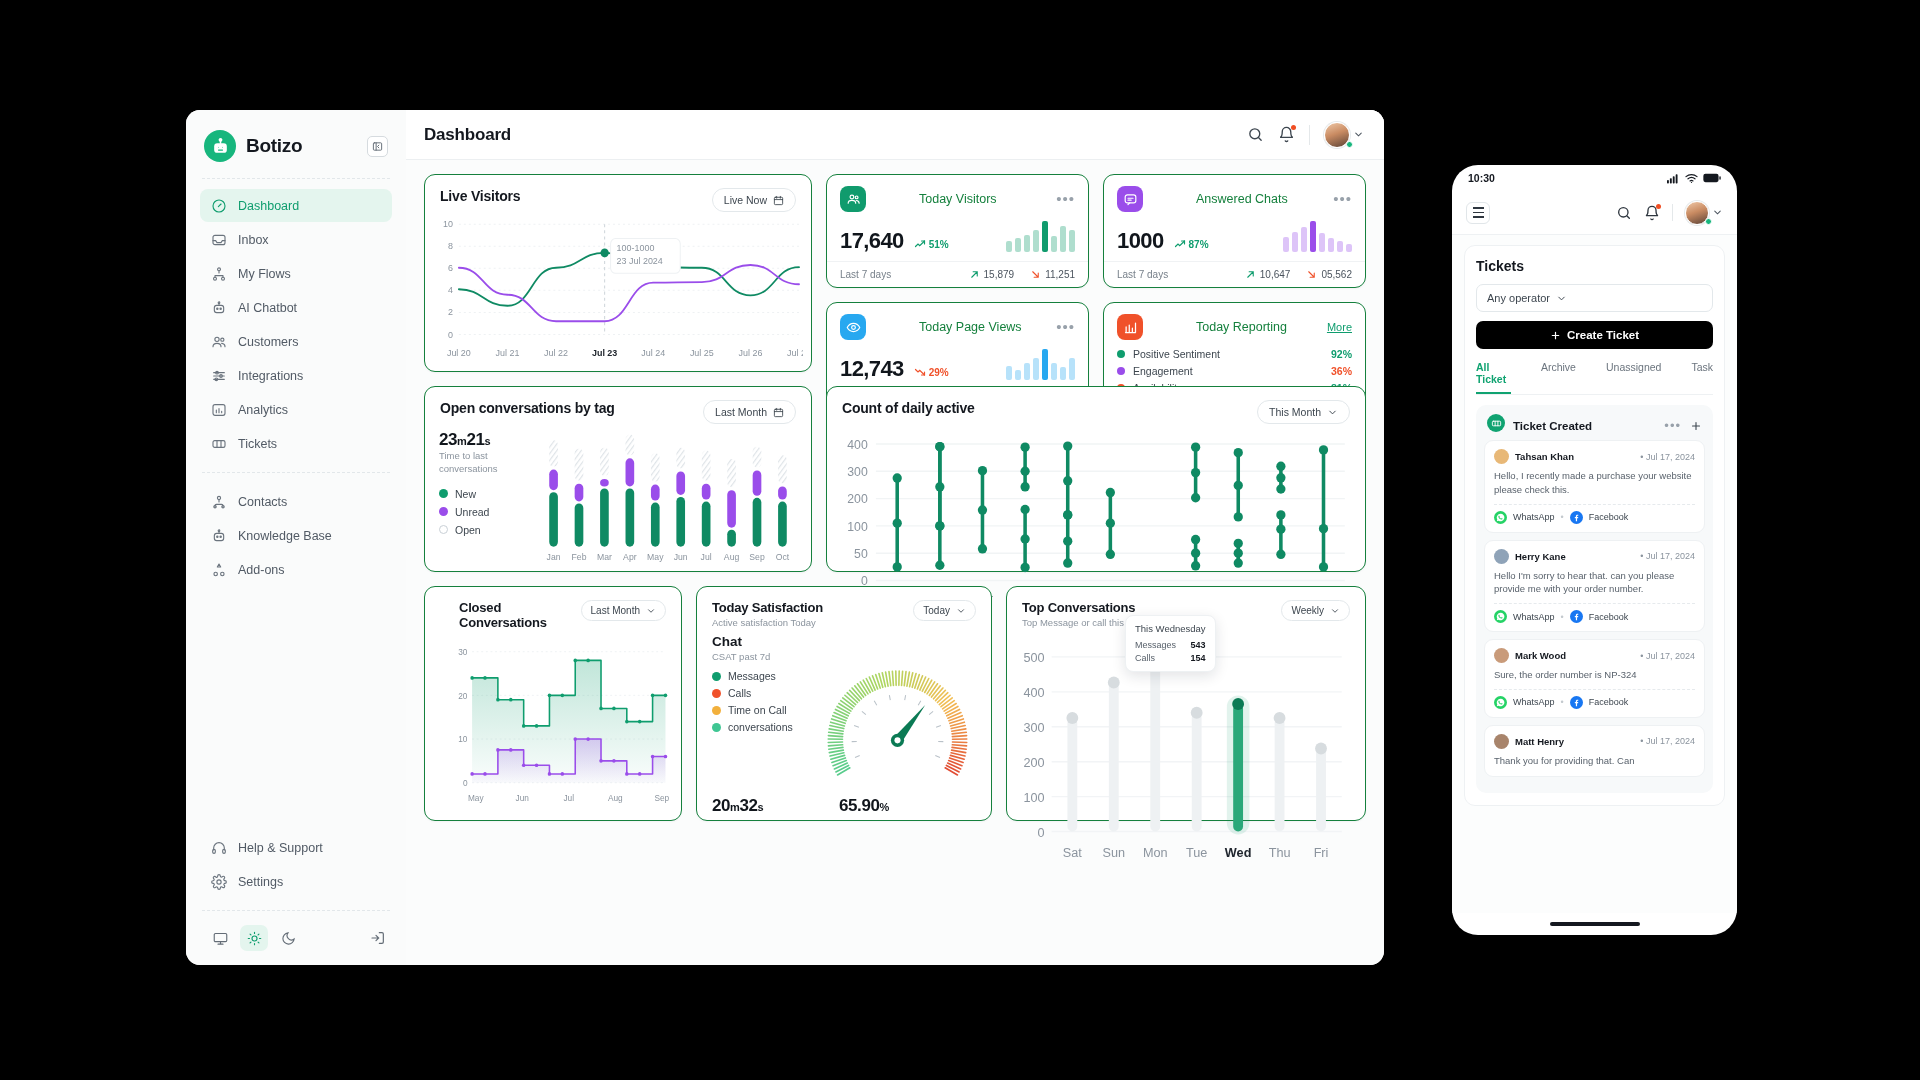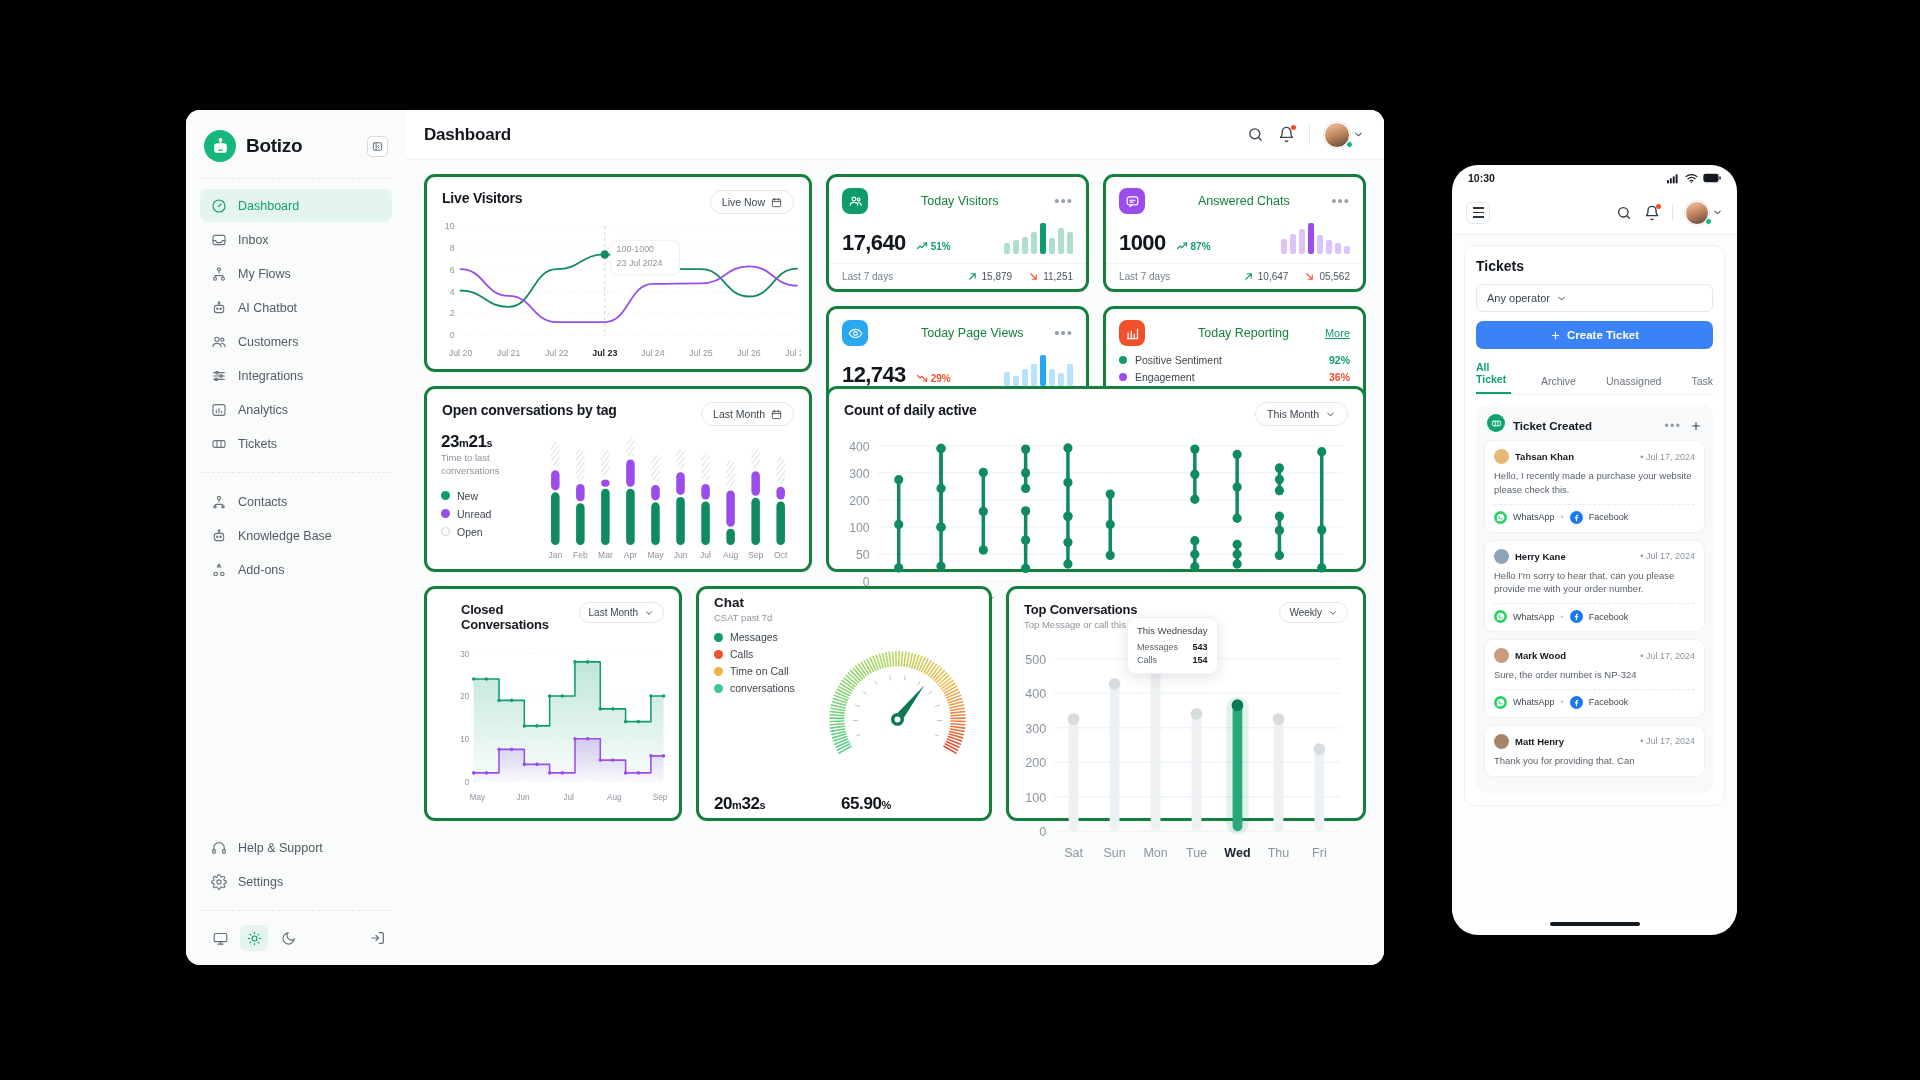--- a/index.html
+++ b/index.html
@@ -78,21 +78,21 @@
   .avatar-wrap { position: relative; display: flex; align-items: center; gap: 3px; }
   .avatar {
     width: 26px; height: 26px; border-radius: 50%; overflow: hidden;
     background: linear-gradient(160deg,#f0c9a8 0%,#c98b62 45%,#5b4236 100%);
     border: 1.5px solid #fff; box-shadow: 0 0 0 1px #e6eaec;
   }
   .avatar-dot { position: absolute; right: 11px; bottom: 0px; width: 7px; height: 7px; border-radius:50%; background:#17b67d; border: 1.5px solid #fff; }
 
   #content { flex: 1; padding: 14px 18px; overflow: hidden; }
   .card {
-    background: #fff; border: 3px solid #15803d; border-radius: 11px;
+    background: #fff; border: 1px solid #15803d; border-radius: 11px;
     box-shadow: 0 1px 2px rgba(16,24,40,.04);
   }
   .grid-row { display: flex; gap: 14px; }
   .card-head { display: flex; align-items: flex-start; padding: 13px 15px 2px 15px; }
   .card-title { font-size: 14px; font-weight: 700; color: #14181f; letter-spacing: -.2px; }
   .card-sub { font-size: 9.5px; color: #8b949e; margin-top: 2px; }
   .pill {
     margin-left: auto; display: inline-flex; align-items: center; gap: 6px;
     border: 1px solid #e3e8eb; border-radius: 16px; padding: 5px 11px;
     font-size: 10.5px; color: #3d464f; background: #fff; white-space: nowrap;
@@ -146,25 +146,25 @@
   .hamburger { width:24px; height:22px; border:1px solid #e1e6e9; border-radius:6px; display:flex; flex-direction:column; align-items:center; justify-content:center; gap:3px; }
   .hamburger span { width:11px; height:1.5px; background:#2e363f; display:block; }
   #phone-body { flex: 1; padding: 10px 12px 0 12px; background: #fcfdfd; overflow: hidden; }
   .ph-card { background:#fff; border:1px solid #eef1f3; border-radius:11px; padding: 12px 11px; }
   .ph-title { font-size: 14px; font-weight:700; color:#14181f; }
   .ph-select {
     margin-top: 10px; border:1px solid #e3e8eb; border-radius:7px;
     padding: 7px 10px; font-size:11px; color:#3d464f; display:flex; align-items:center; gap:6px;
   }
   .ph-create {
-    margin-top: 9px; background:#3b82f6; color:#fff; border-radius:7px;
+    margin-top: 9px; background:#000000; color:#fff; border-radius:7px;
     padding: 8px 0; text-align:center; font-size:11.5px; font-weight:600;
     display:flex; align-items:center; justify-content:center; gap:6px;
   }
-  .ph-tabs { display:flex; gap: 30px; margin-top: 12px; border-bottom:1px solid #eef1f3;align-items:flex-end; }
+  .ph-tabs { display:flex; gap: 30px; margin-top: 12px; border-bottom:1px solid #eef1f3; }
   .ph-tab { font-size: 10.5px; color:#6b747e; padding-bottom: 7px; }
   .ph-tab.active { color:#10a371; font-weight:600; border-bottom: 2px solid #10a371; }
   .tk-group { margin-top: 10px; background:#f7f9fa; border-radius:10px; padding: 9px 8px; }
   .tk-group-hd { display:flex; align-items:flex-end; gap:8px; padding: 0 3px 8px 3px; }
   .tk-gic { width:18px; height:18px; border-radius:50%; background:#10a371; display:flex; align-items:center; justify-content:center; flex:0 0 18px; }
   .tk-gname { font-size:11.5px; font-weight:700; color:#14181f; }
   .tk-gact { margin-left:auto; display:flex; align-items:center; gap:9px; color:#98a1aa; }
   .tk-item { background:#fff; border:1px solid #eef1f3; border-radius:9px; padding: 8px 9px; margin-bottom: 7px; }
   .tk-row1 { display:flex; align-items:center; gap:6px; }
   .tk-av { width:15px; height:15px; border-radius:50%; flex:0 0 15px; }
@@ -890,20 +890,32 @@
                 <text x="28" y="167" class="axis-lbl" text-anchor="middle">May</text>
                 <text x="78.5" y="167" class="axis-lbl" text-anchor="middle">Jun</text>
                 <text x="129" y="167" class="axis-lbl" text-anchor="middle">Jul</text>
                 <text x="179.5" y="167" class="axis-lbl" text-anchor="middle">Aug</text>
                 <text x="230" y="167" class="axis-lbl" text-anchor="middle">Sep</text>
               </svg>
           </div>
         </div>
 
         <div class="card" style="flex:0 0 296px; display:flex; flex-direction:column;">
+          <div class="card-head" style="padding-bottom:0;">
+            <div>
+              <div class="card-title" style="font-size:13px;">Today Satisfaction</div>
+              <div class="card-sub">Active satisfaction Today</div>
+            </div>
+            <div class="pill" style="padding:4px 9px;font-size:10px;">
+              <span>Today</span>
+              <svg width="10" height="10" viewBox="0 0 24 24" fill="none" stroke="currentColor" stroke-width="2.1" stroke-linecap="round">
+                  <path d="M6 9l6 6 6-6"></path>
+                </svg>
+            </div>
+          </div>
           <div style="flex:1; display:flex; padding: 6px 12px 8px 15px; position:relative;">
             <div style="flex:0 0 104px;">
               <div style="font-size:13.5px;font-weight:700;color:#14181f;">Chat</div>
               <div style="font-size:9.5px;color:#8b949e;margin-top:2px;">CSAT past 7d</div>
               <div id="ts-legend" style="margin-top:8px;">
                   <div class="lgd" style="margin-top: 5px;">
                     <i style="background:#0f9d6e;"></i>
                     <span>Messages</span>
                   </div>
                   <div class="lgd" style="margin-top: 5px;">

